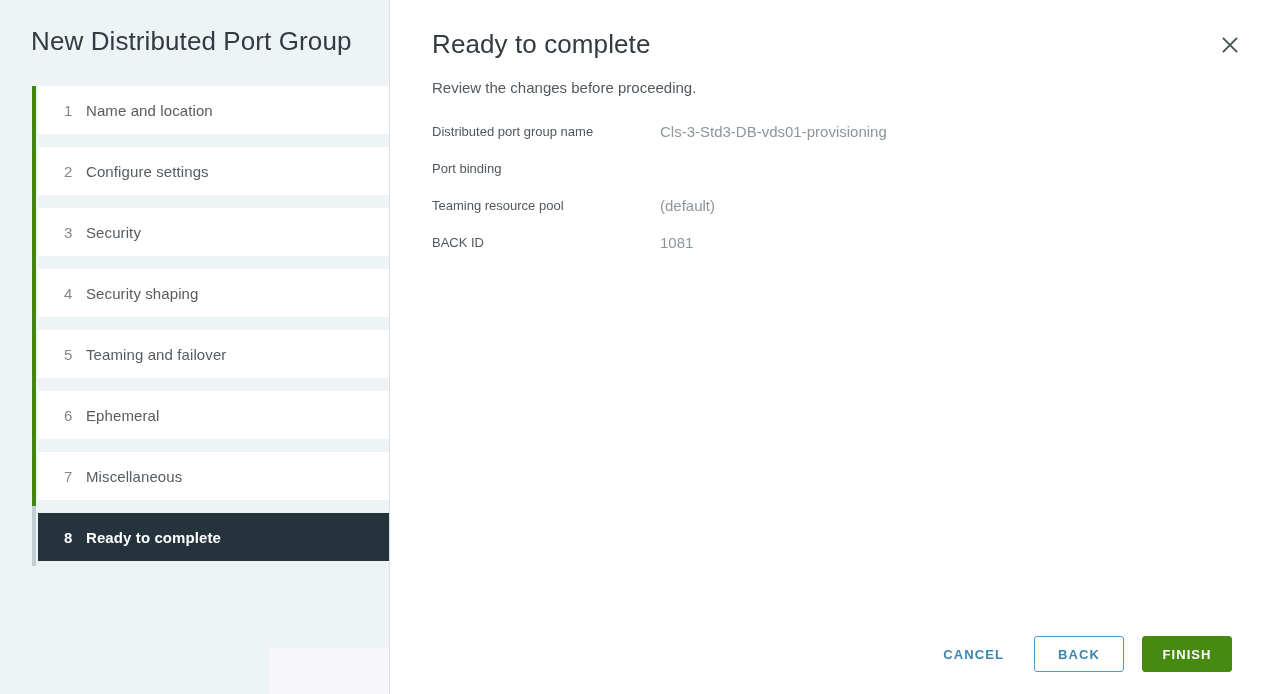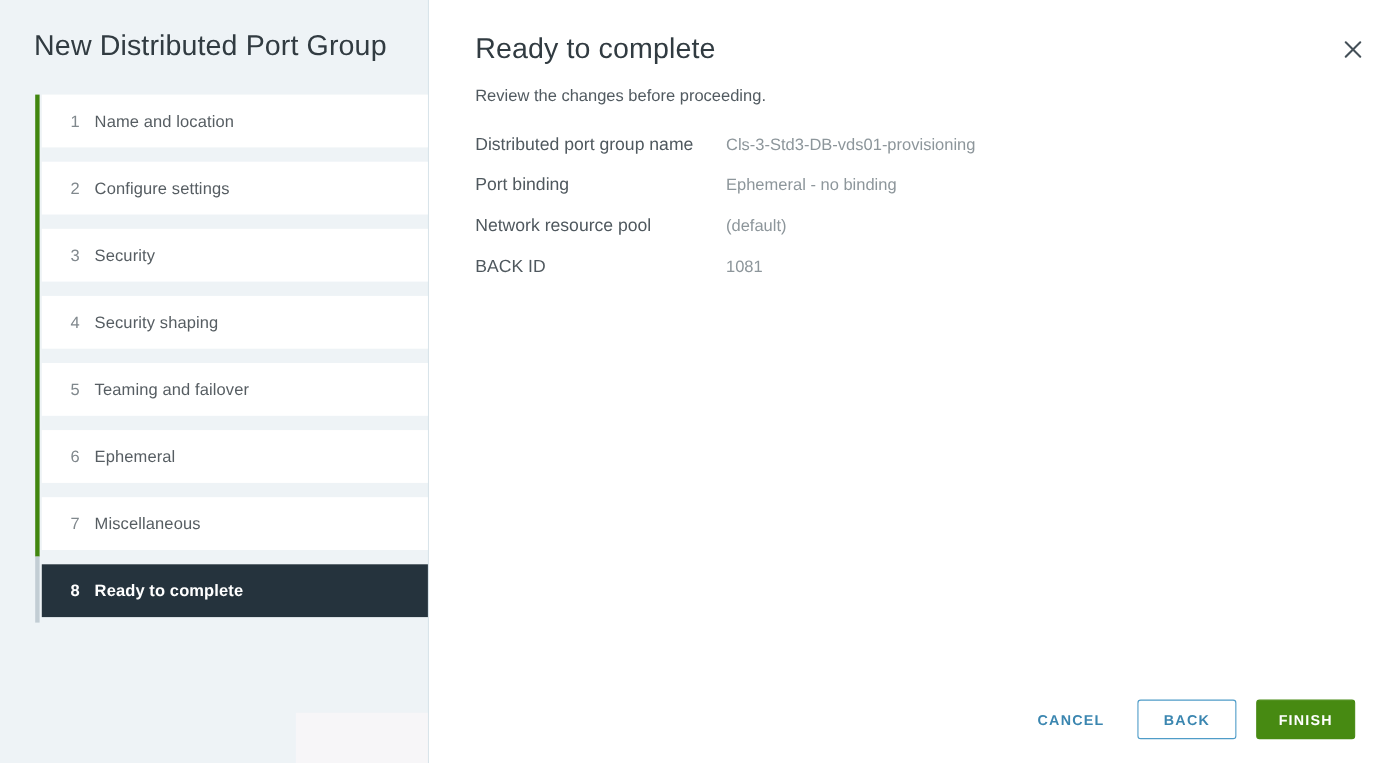--- a/index.html
+++ b/index.html
@@ -167,21 +167,21 @@
   .summary-row {
     display: flex;
     align-items: flex-start;
     margin-bottom: 16px;
   }
   .summary-row:last-child { margin-bottom: 0; }
 
   .summary-label {
     flex: 0 0 228px;
     max-width: 228px;
-    font-size: 16px;
+    font-size: 13px;
     color: #4f585e;
     font-weight: 400;
     line-height: 21px;
   }
 
   .summary-value {
     flex: 1 1 auto;
     font-size: 15px;
     color: #8d969b;
     font-weight: 400;
@@ -311,25 +311,24 @@
 
     <div class="summary">
 
       <div class="summary-row">
         <div class="summary-label">Distributed port group name</div>
         <div class="summary-value">Cls-3-Std3-DB-vds01-provisioning</div>
       </div>
 
       <div class="summary-row">
         <div class="summary-label">Port binding</div>
-        <div class="summary-value">Ephemeral - no binding</div>
       </div>
 
       <div class="summary-row">
-        <div class="summary-label">Network resource pool</div>
+        <div class="summary-label">Teaming resource pool</div>
         <div class="summary-value">(default)</div>
       </div>
 
       <div class="summary-row">
         <div class="summary-label">BACK ID</div>
         <div class="summary-value">1081</div>
       </div>
 
     </div>
 

